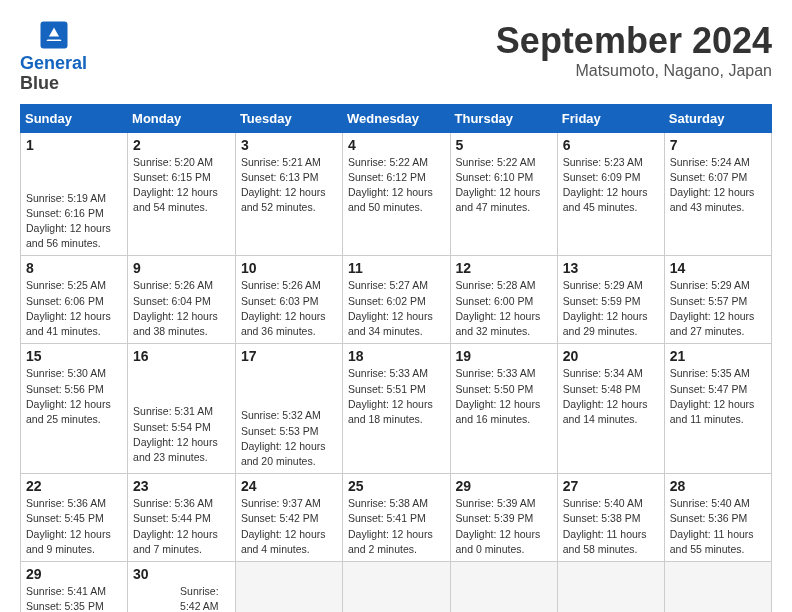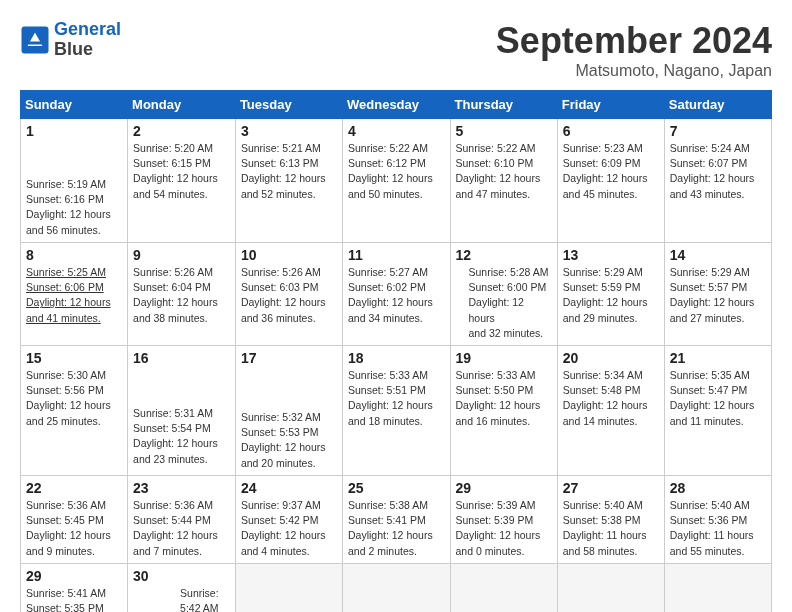--- a/index.html
+++ b/index.html
@@ -13,20 +13,21 @@
     .header-area {
       display: flex;
       justify-content: space-between;
       align-items: flex-start;
       margin-bottom: 10px;
     }
     .logo {
       display: flex;
       align-items: center;
       gap: 4px;
+      flex-direction: column;
     }
     .logo-text {
       font-size: 18px;
       font-weight: bold;
       color: #333;
       line-height: 1.1;
     }
     .logo-text span {
       color: #1565c0;
     }
@@ -165,21 +166,21 @@
           <span class="day-num">7</span>
           <div class="day-info" style="white-space: pre-line;">Sunrise: 5:24 AM
 Sunset: 6:07 PM
 Daylight: 12 hours
 and 43 minutes.</div>
         </td>
       </tr>
       <tr>
         <td>
           <span class="day-num">8</span>
-          <div class="day-info" style="white-space: pre-line; text-decoration: underline;">Sunrise: 5:25 AM
+          <div class="day-info" style="white-space: pre-line;">Sunrise: 5:25 AM
 Sunset: 6:06 PM
 Daylight: 12 hours
 and 41 minutes.</div>
         </td>
         <td>
           <span class="day-num">9</span>
           <div class="day-info" style="white-space: pre-line;">Sunrise: 5:26 AM
 Sunset: 6:04 PM
 Daylight: 12 hours
 and 38 minutes.</div>
@@ -193,21 +194,21 @@
         </td>
         <td>
           <span class="day-num">11</span>
           <div class="day-info" style="white-space: pre-line;">Sunrise: 5:27 AM
 Sunset: 6:02 PM
 Daylight: 12 hours
 and 34 minutes.</div>
         </td>
         <td>
           <span class="day-num">12</span>
-          <div class="day-info" style="white-space: pre-line; margin-left: 13px;">Sunrise: 5:28 AM
+          <div class="day-info" style="white-space: pre-line;">Sunrise: 5:28 AM
 Sunset: 6:00 PM
 Daylight: 12 hours
 and 32 minutes.</div>
         </td>
         <td>
           <span class="day-num">13</span>
           <div class="day-info" style="white-space: pre-line;">Sunrise: 5:29 AM
 Sunset: 5:59 PM
 Daylight: 12 hours
 and 29 minutes.</div>

